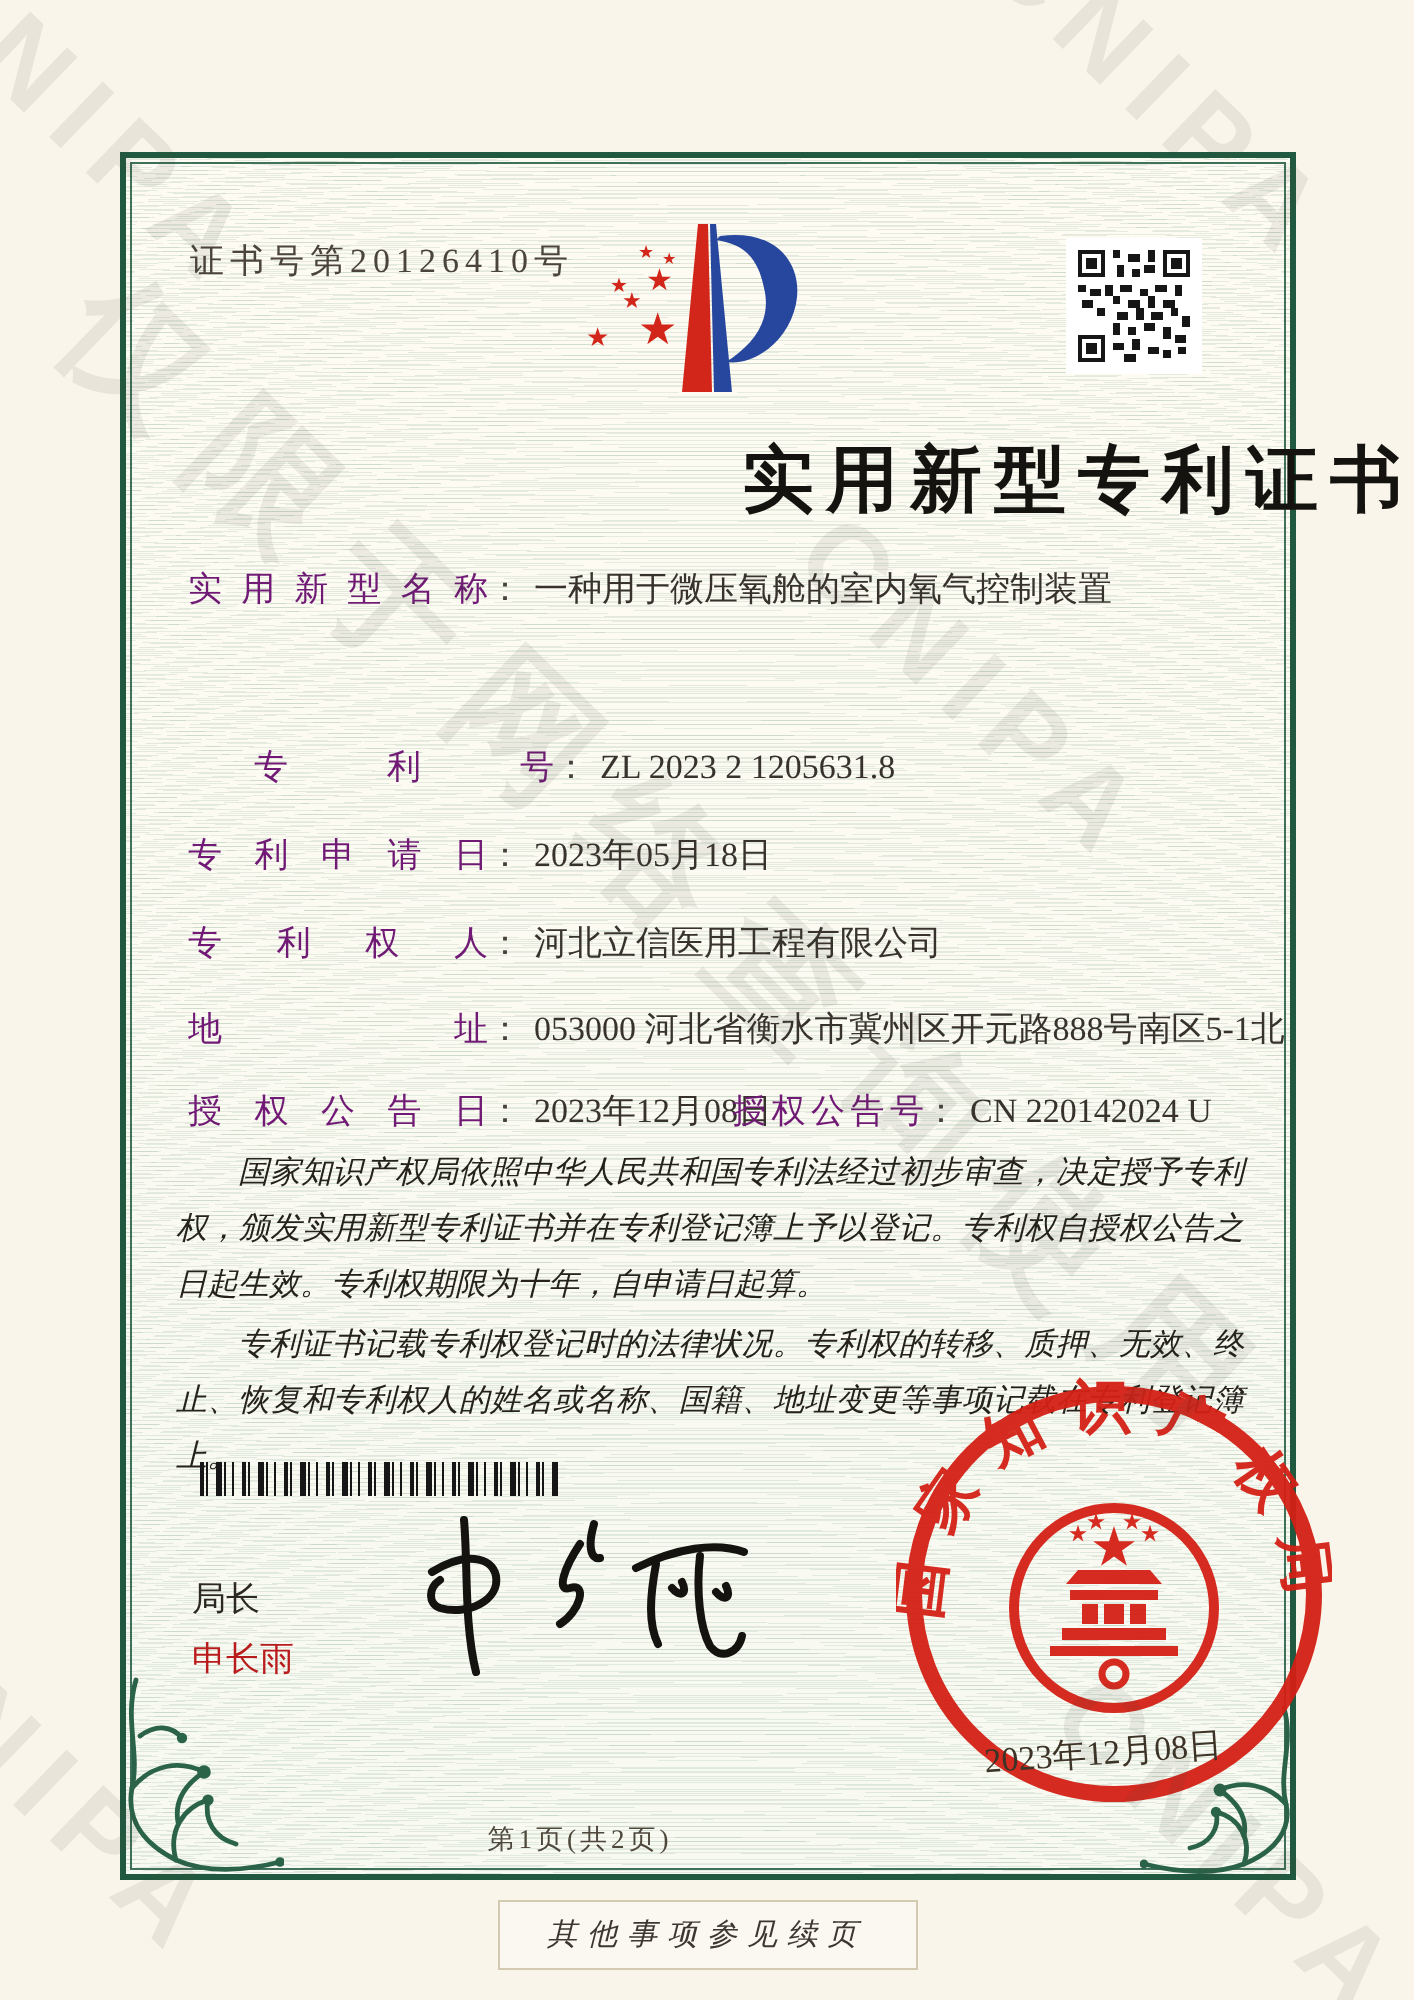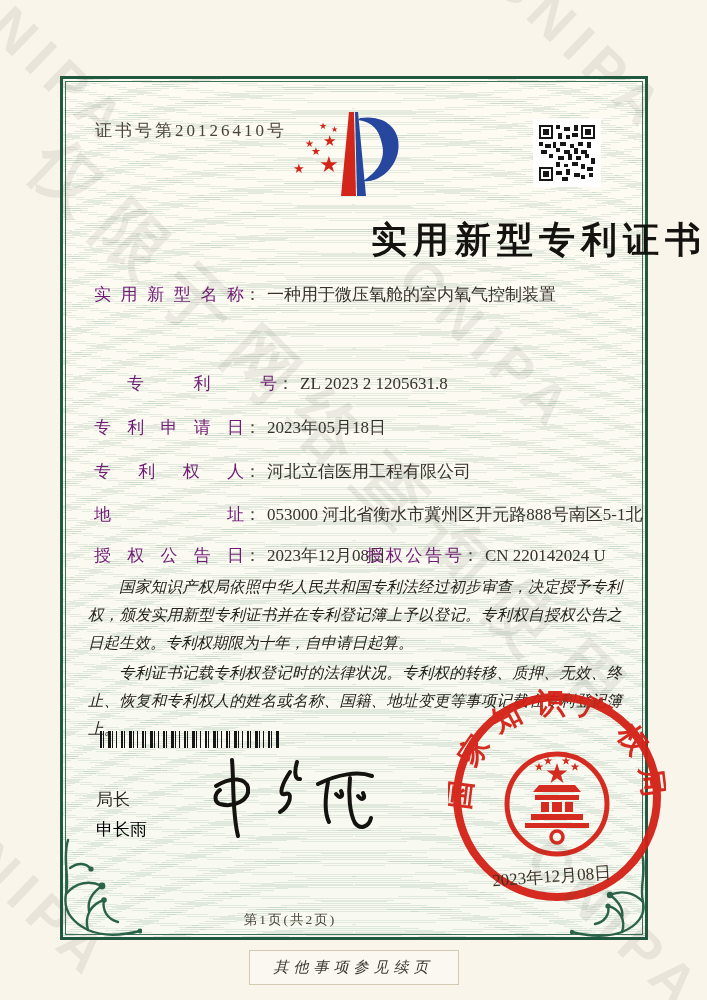--- a/index.html
+++ b/index.html
@@ -48,21 +48,21 @@
   .legal p{margin:1px 0 2px 0;text-indent:2em;}
   
   .barcode{position:absolute;left:100px;top:731px;width:180px;height:17px;z-index:3;
     background:repeating-linear-gradient(90deg,
       #161616 0 2px, rgba(0,0,0,0) 2px 3px,
       #161616 3px 4px, rgba(0,0,0,0) 4px 8px,
       #161616 8px 11px, rgba(0,0,0,0) 11px 12px,
       #161616 12px 13px, rgba(0,0,0,0) 13px 16px,
       #161616 16px 17px, rgba(0,0,0,0) 17px 21px);}
   .signer-title{position:absolute;left:96px;top:788px;font-size:17px;z-index:3;color:#2c2922;}
-  .signer-name{position:absolute;left:96px;top:818px;font-size:17px;z-index:3;color:#000000;}
+  .signer-name{position:absolute;left:96px;top:818px;font-size:17px;z-index:3;color:#b91c1c;}
   .signature{position:absolute;left:198px;top:752px;z-index:3;}
   .seal{position:absolute;left:448px;top:688px;width:218px;height:218px;z-index:4;opacity:0.95;}
   .page-info{position:absolute;left:0;top:911px;width:580px;text-align:center;z-index:3;
              font-size:13.5px;letter-spacing:2px;color:#4d473c;}
   .note-box{position:absolute;left:50%;top:950px;transform:translateX(-50%);z-index:3;
             border:1px solid #d4cab2;background:rgba(255,255,255,0.35);
             padding:7px 24px;font-size:15px;letter-spacing:5px;font-style:italic;color:#3c382f;white-space:nowrap;}
 </style>
 </head>
 <body>

